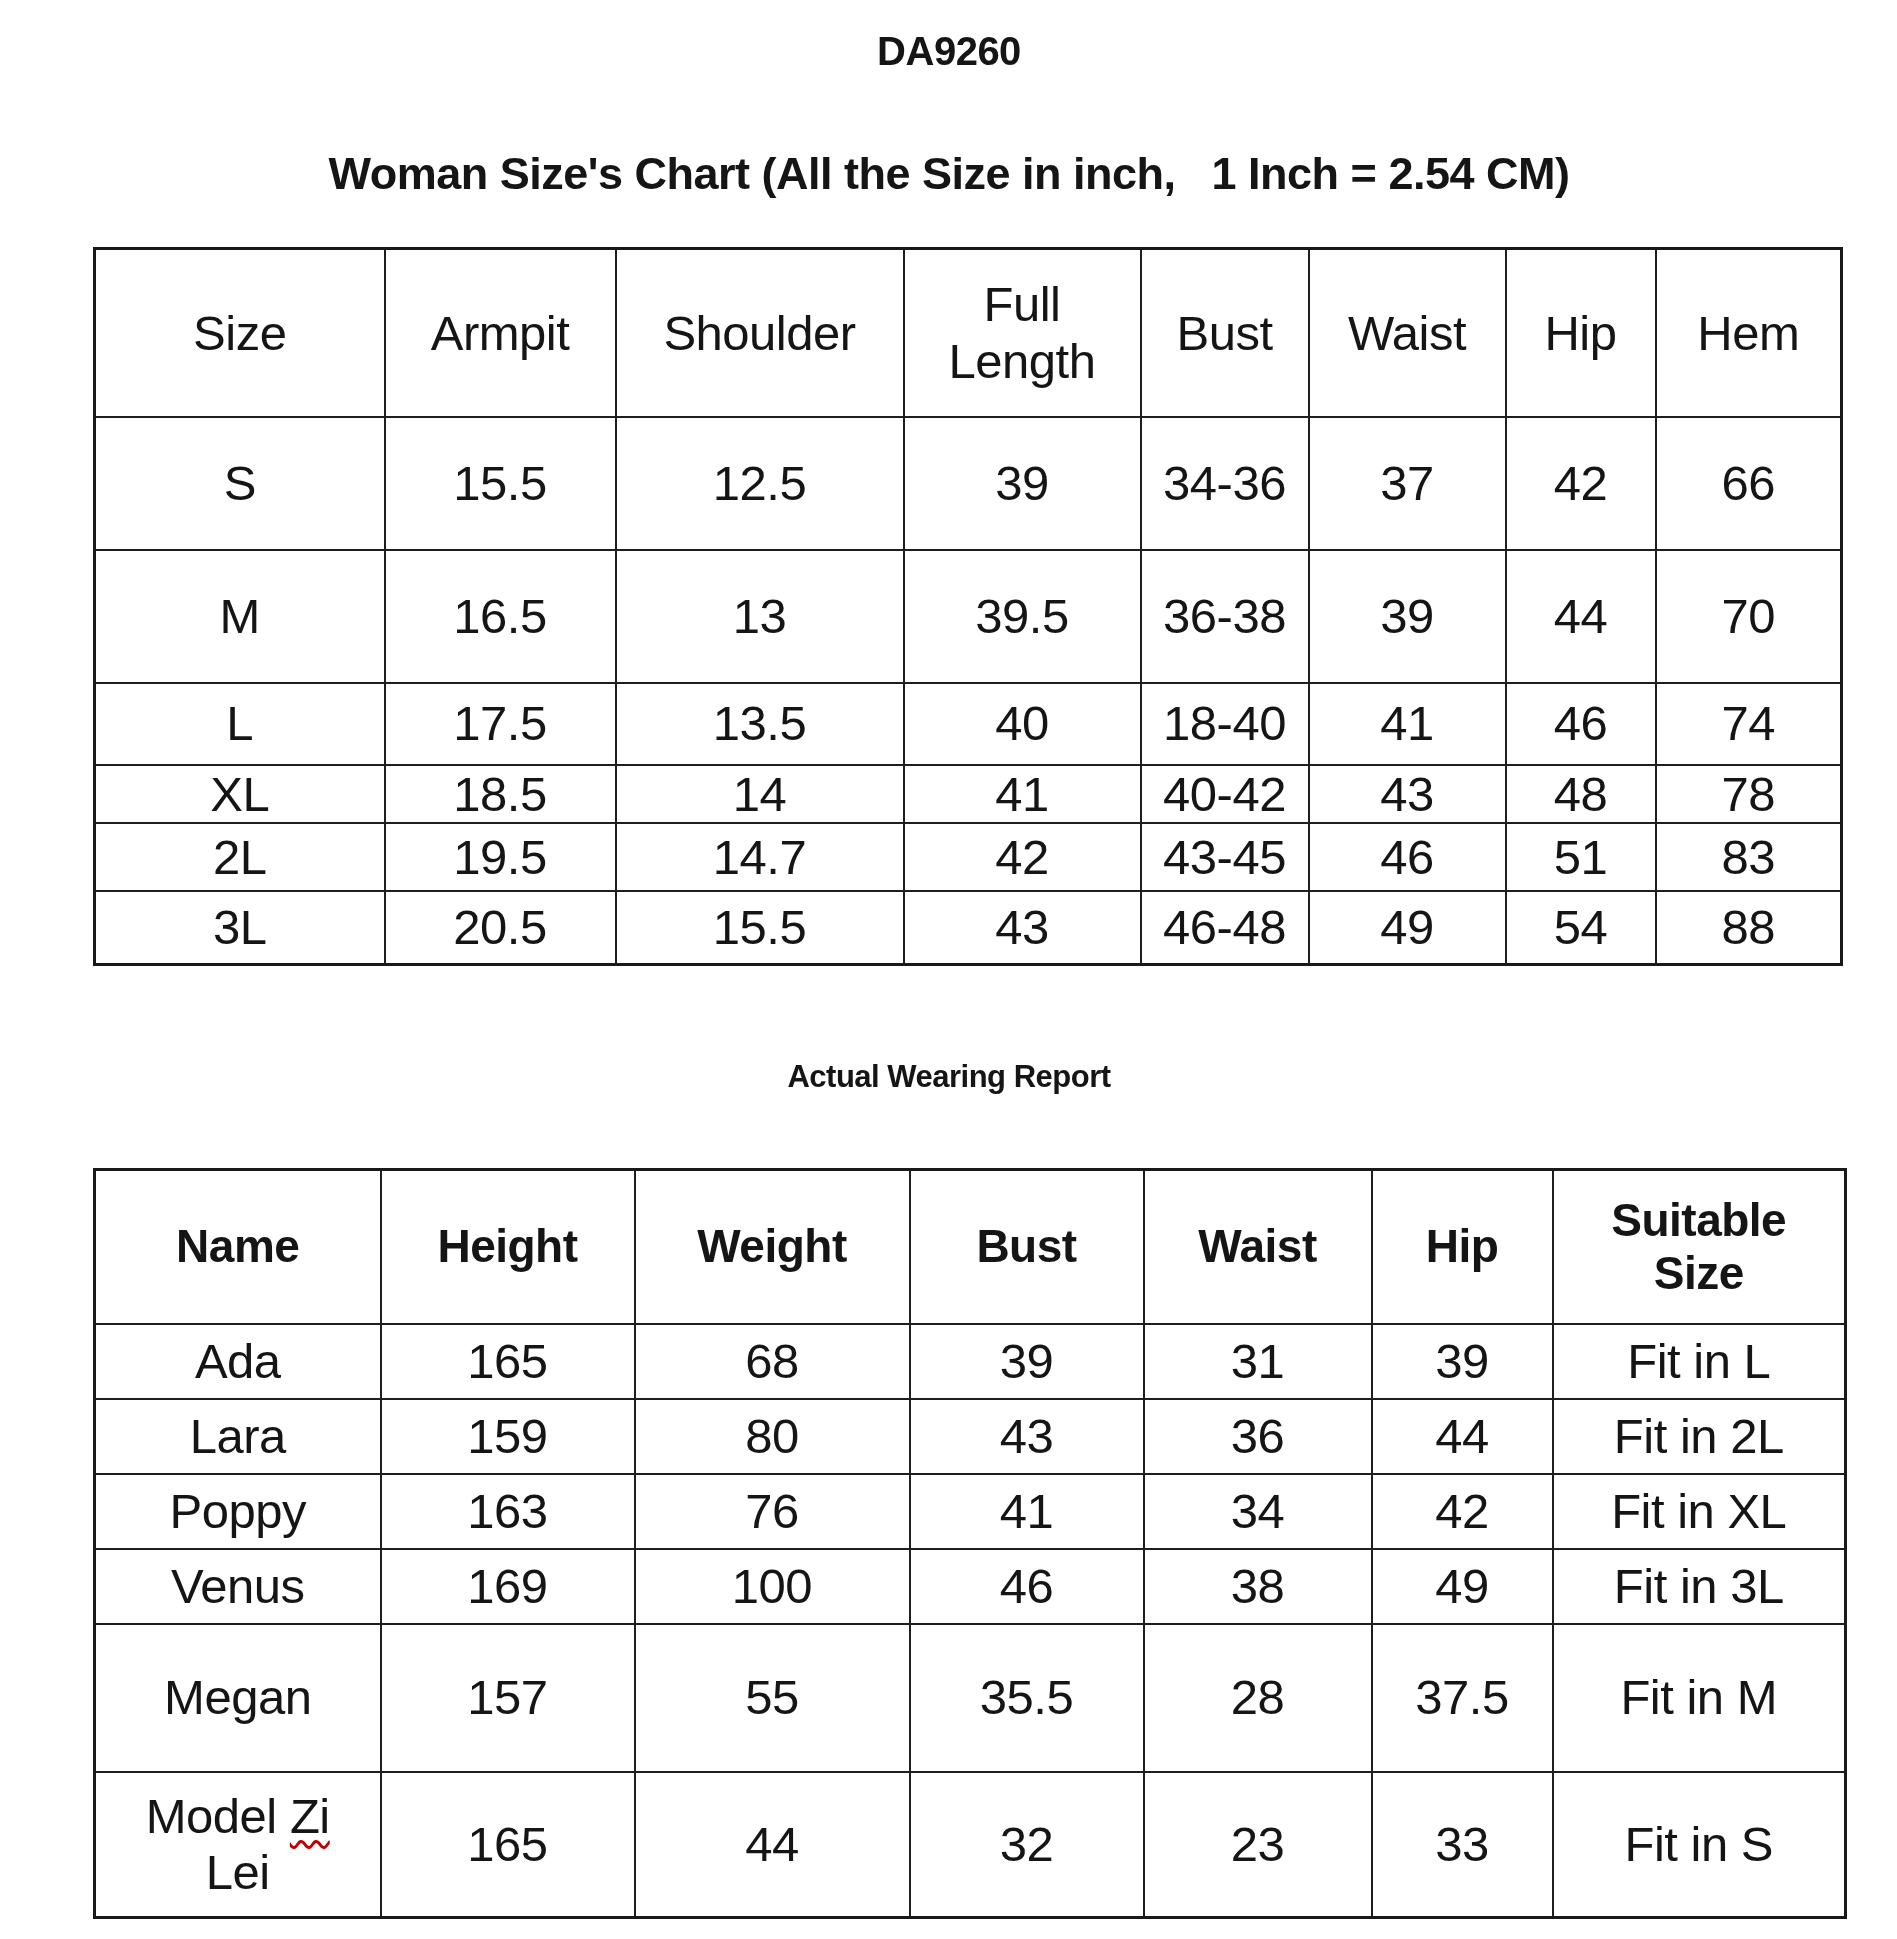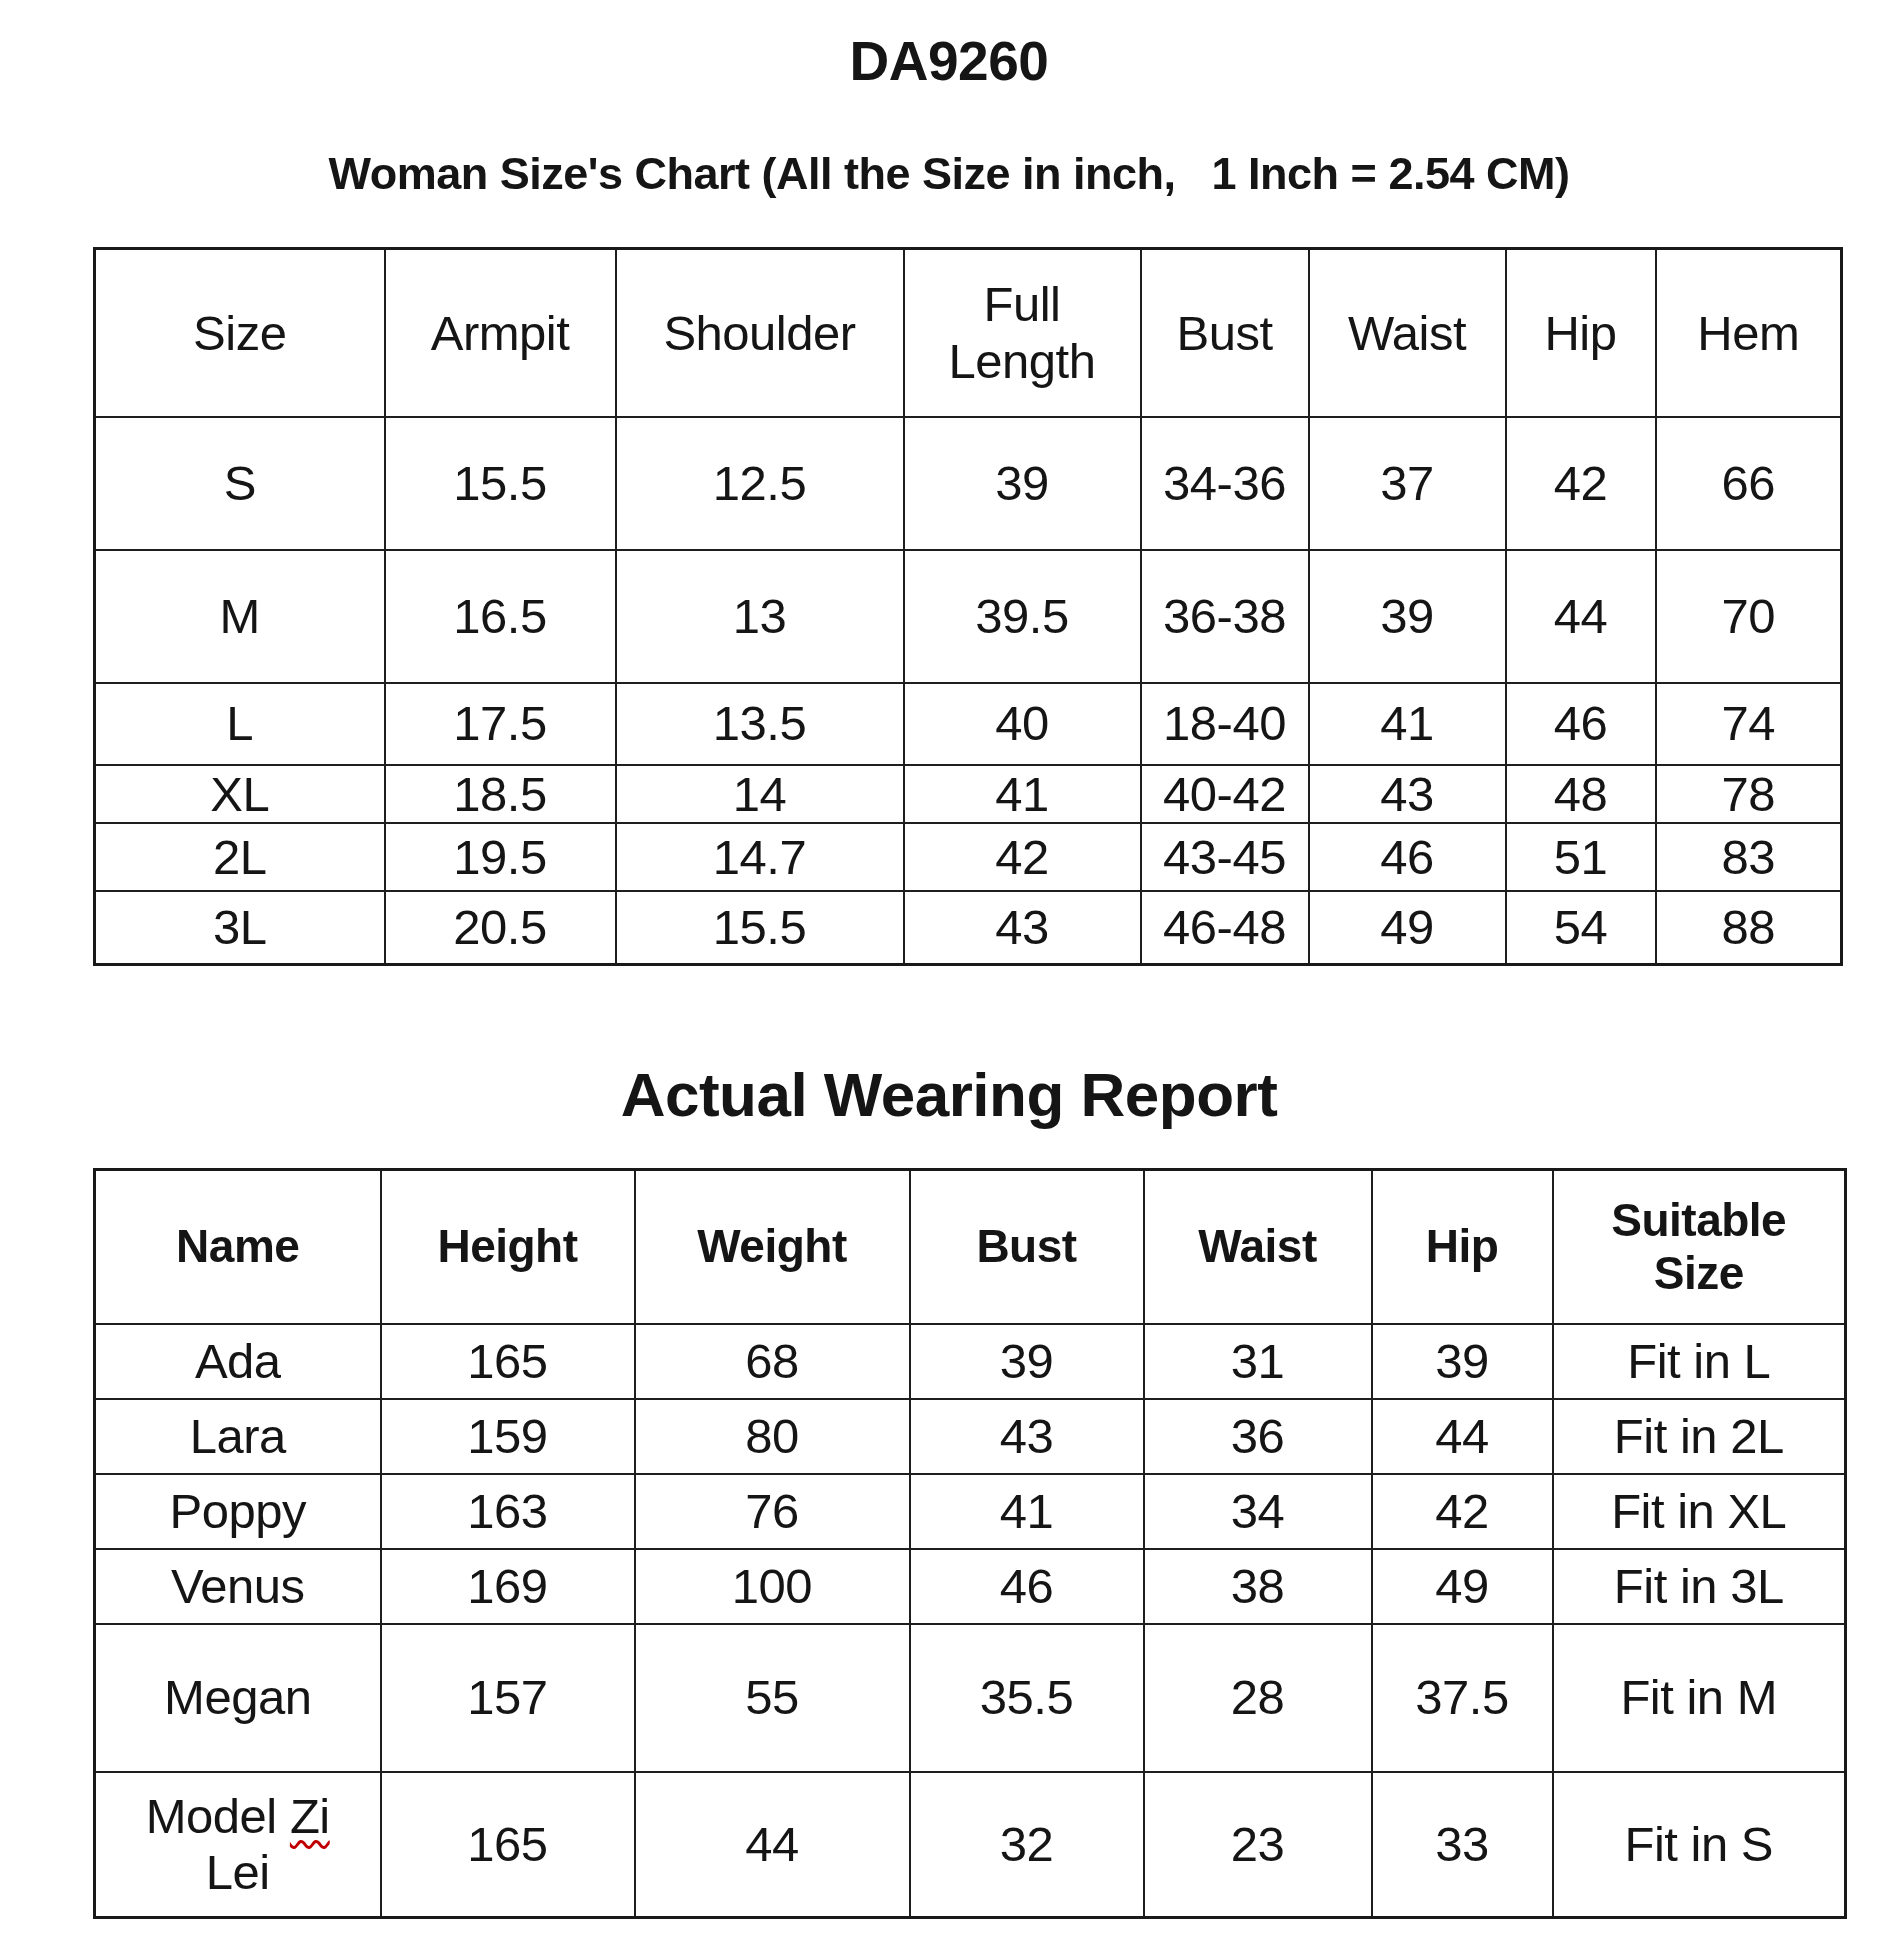--- a/index.html
+++ b/index.html
@@ -22,24 +22,24 @@
     overflow: hidden;
   }
   .title-line {
     position: absolute;
     left: 0;
     width: 100%;
     text-align: center;
     font-weight: 700;
     white-space: pre;
   }
-  #product-code    { top: 29px;  font-size: 55px; }
+  #product-code    { top: 29px;  font-size: 40px; }
   #material-line   { top: 84px;  font-size: 44px; }
   #size-chart-title{ top: 148px; font-size: 45px; }
-  #wearing-report-title { top: 1059px; font-size: 62px; }
+  #wearing-report-title { top: 1059px; font-size: 31px; }
 
   table {
     border-collapse: collapse;
     table-layout: fixed;
     background: #ffffff;
     border: 3.9px solid #191919;
   }
   #size-table {
     position: absolute;
     left: 93px;

